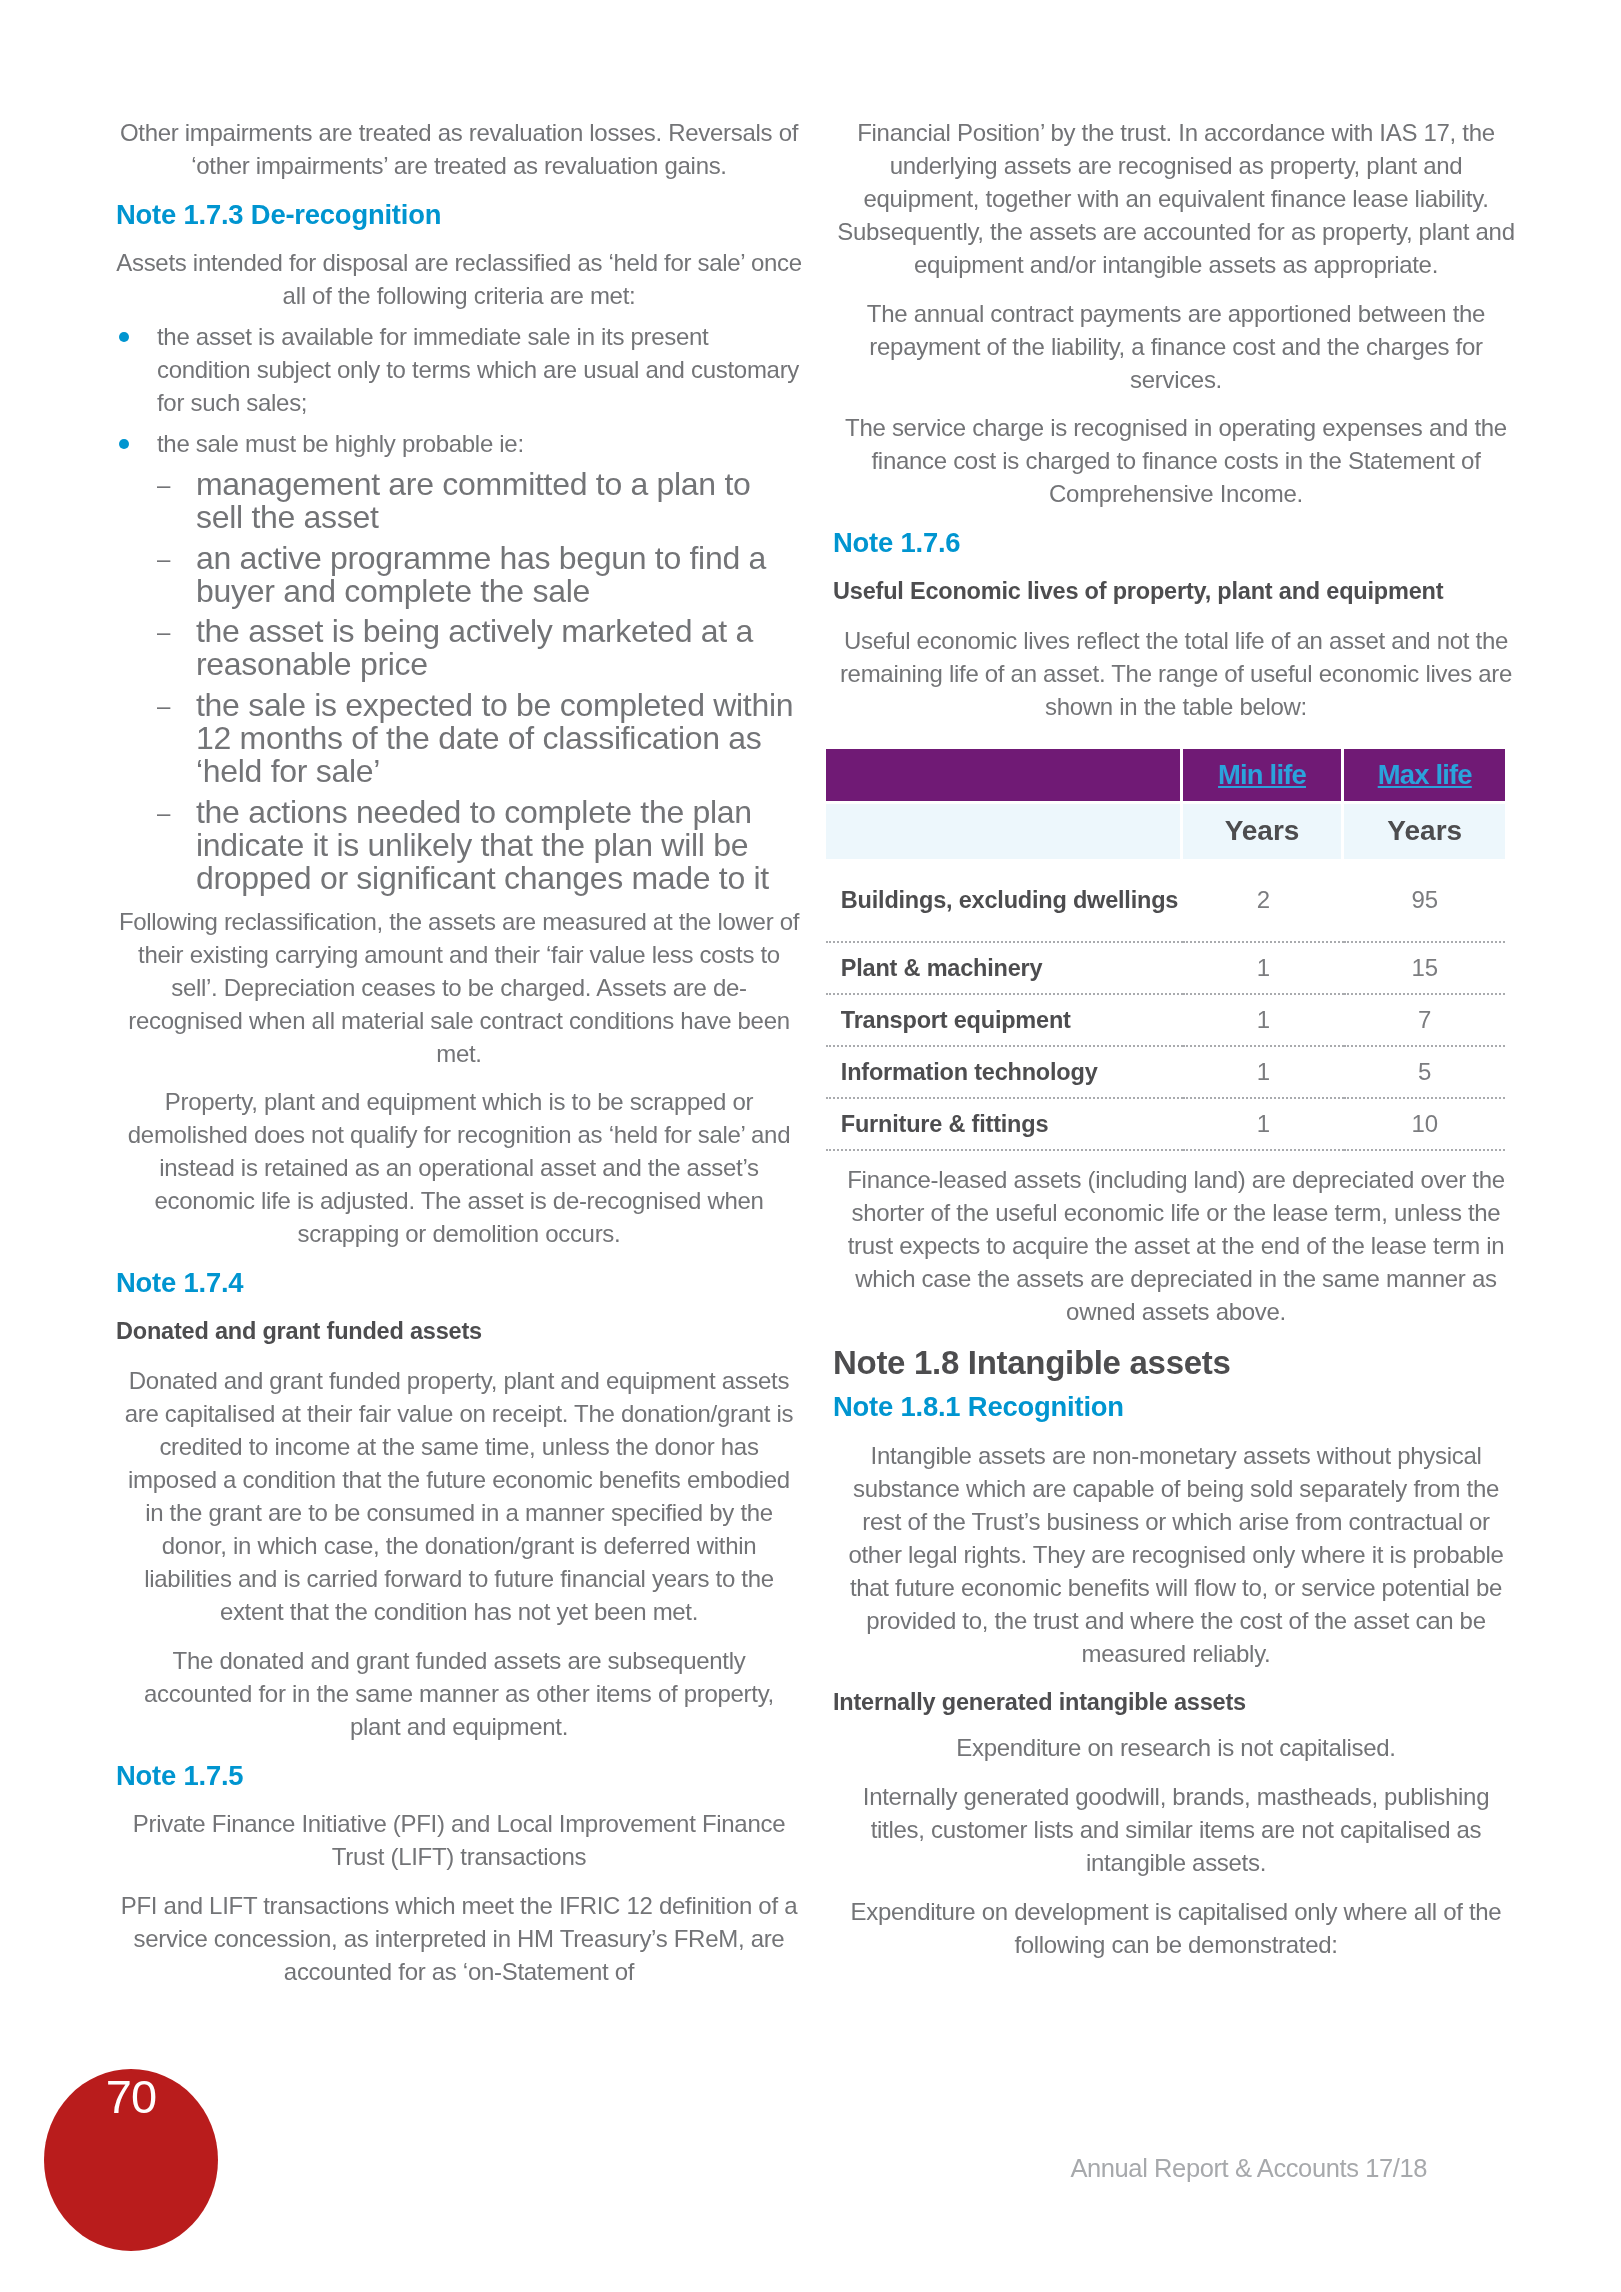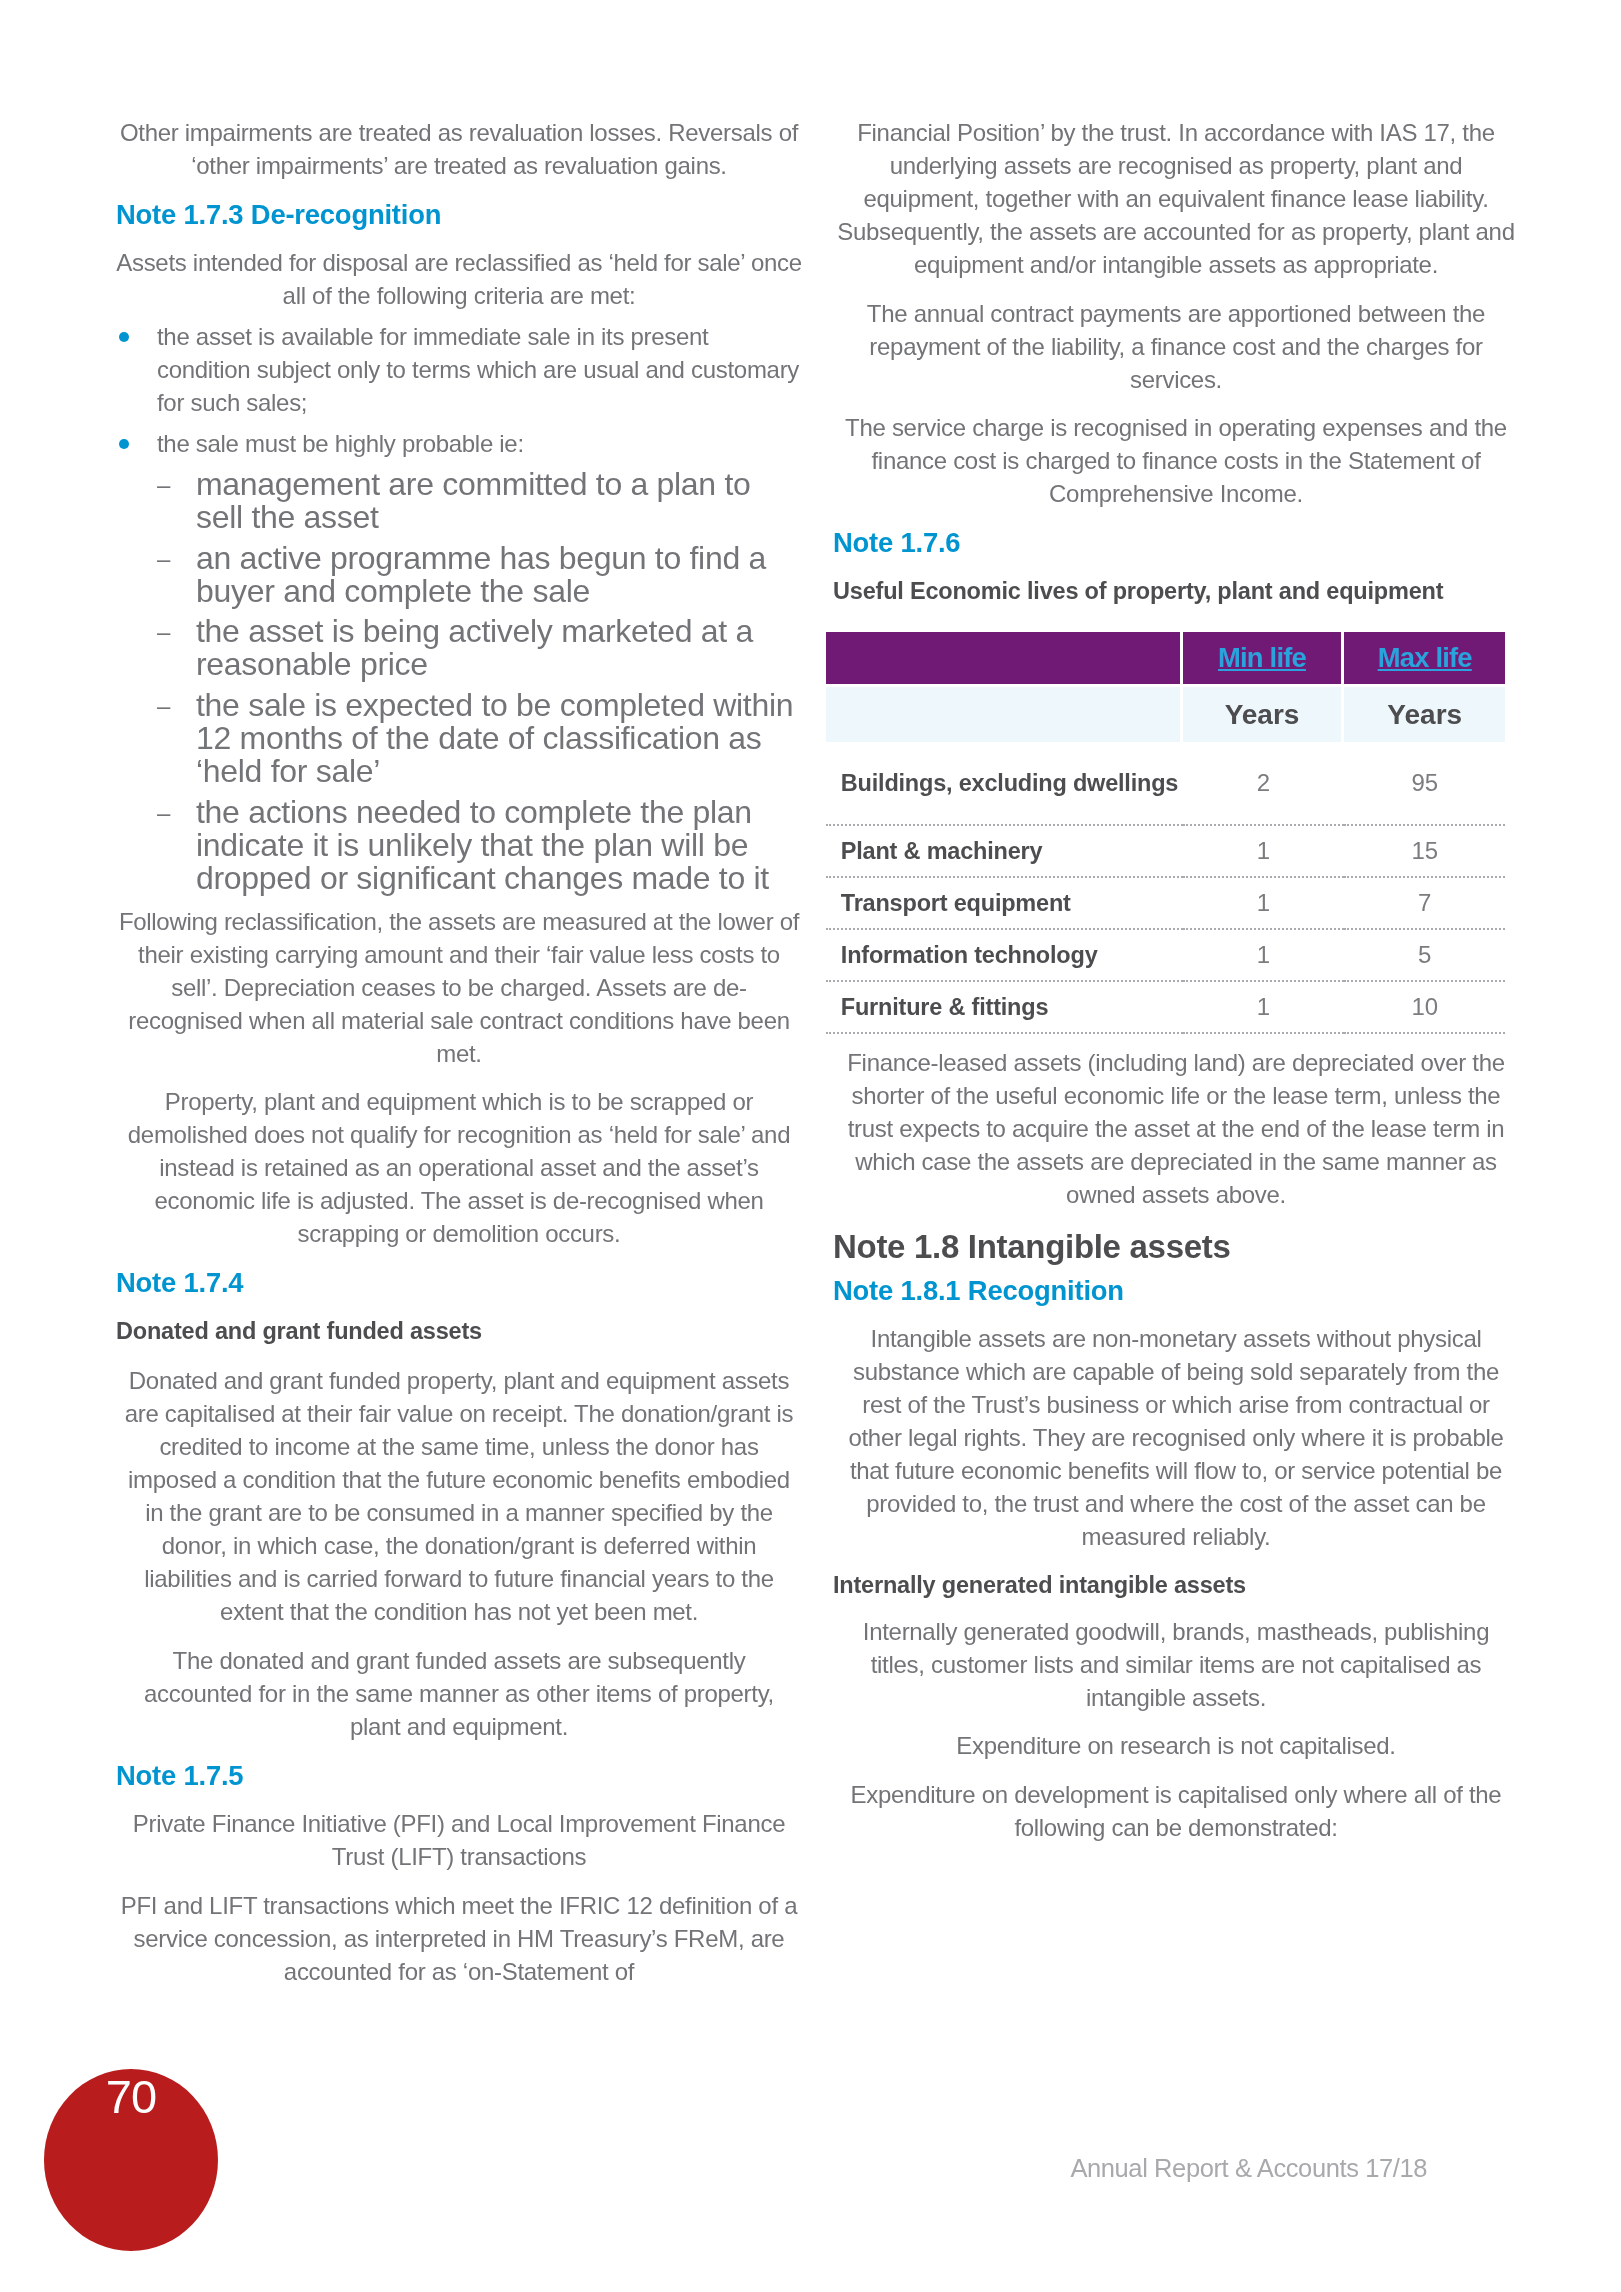--- a/index.html
+++ b/index.html
@@ -126,20 +126,21 @@
   <p class="body">PFI and LIFT transactions which meet the IFRIC 12 definition of a service concession, as interpreted in HM Treasury’s FReM, are accounted for as ‘on-Statement of</p>
 </div>
 
 <div class="col col-right">
   <p class="body">Financial Position’ by the trust. In accordance with IAS 17, the underlying assets are recognised as property, plant and equipment, together with an equivalent finance lease liability. Subsequently, the assets are accounted for as property, plant and equipment and/or intangible assets as appropriate.</p>
   <p class="body">The annual contract payments are apportioned between the repayment of the liability, a finance cost and the charges for services.</p>
   <p class="body">The service charge is recognised in operating expenses and the finance cost is charged to finance costs in the Statement of Comprehensive Income.</p>
 
   <h3 class="note-blue">Note 1.7.6</h3>
   <h4 class="sub-bold">Useful Economic lives of property, plant and equipment</h4>
+  <p class="body" style="margin-bottom:0">Useful economic lives reflect the total life of an asset and not the remaining life of an asset. The range of useful economic lives are shown in the table below:</p>
 
   <table class="life-table">
     <thead>
       <tr class="h1">
         <th class="c0"></th>
         <th class="c1">Min life</th>
         <th class="c2">Max life</th>
       </tr>
       <tr class="h2">
         <th class="c0"></th>
@@ -175,22 +176,22 @@
       </tr>
     </tbody>
   </table>
 
   <p class="body">Finance-leased assets (including land) are depreciated over the shorter of the useful economic life or the lease term, unless the trust expects to acquire the asset at the end of the lease term in which case the assets are depreciated in the same manner as owned assets above.</p>
 
   <h2 class="note-dark">Note 1.8 Intangible assets</h2>
   <h3 class="note-blue">Note 1.8.1 Recognition</h3>
   <p class="body">Intangible assets are non-monetary assets without physical substance which are capable of being sold separately from the rest of the Trust’s business or which arise from contractual or other legal rights. They are recognised only where it is probable that future economic benefits will flow to, or service potential be provided to, the trust and where the cost of the asset can be measured reliably.</p>
   <h4 class="sub-bold" style="margin-bottom:13.7px">Internally generated intangible assets</h4>
+  <p class="body">Expenditure on research is not capitalised.</p>
   <p class="body">Internally generated goodwill, brands, mastheads, publishing titles, customer lists and similar items are not capitalised as intangible assets.</p>
-  <p class="body">Expenditure on research is not capitalised.</p>
   <p class="body">Expenditure on development is capitalised only where all of the following can be demonstrated:</p>
 </div>
 
 <div class="page-circle">
   <span>70</span>
 </div>
 <div class="footer-text">Annual Report &amp; Accounts 17/18</div>
 
 
 </body></html>

